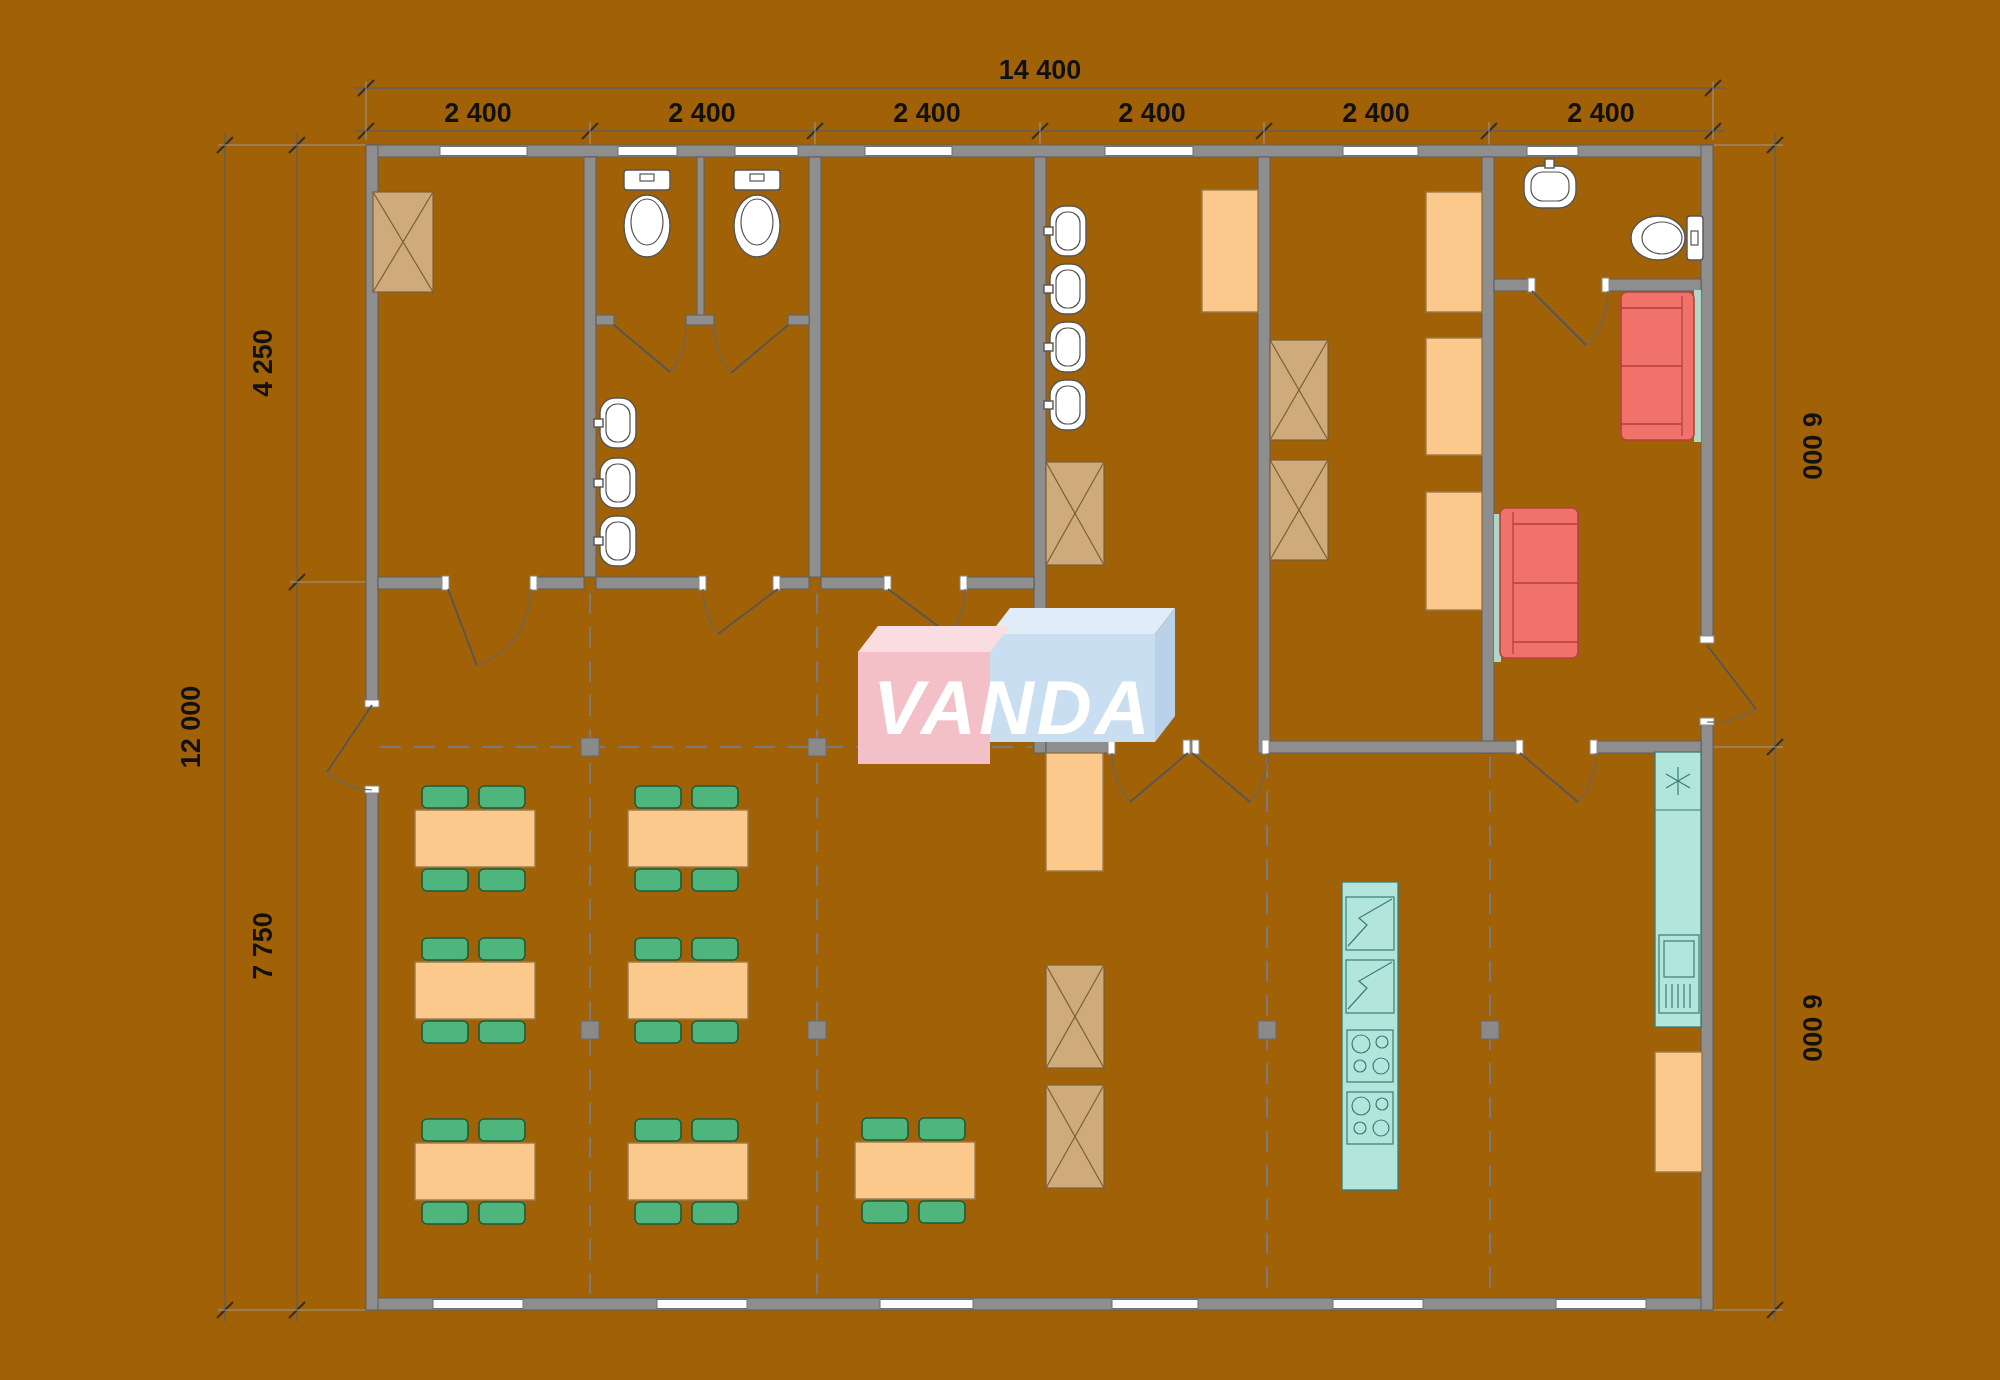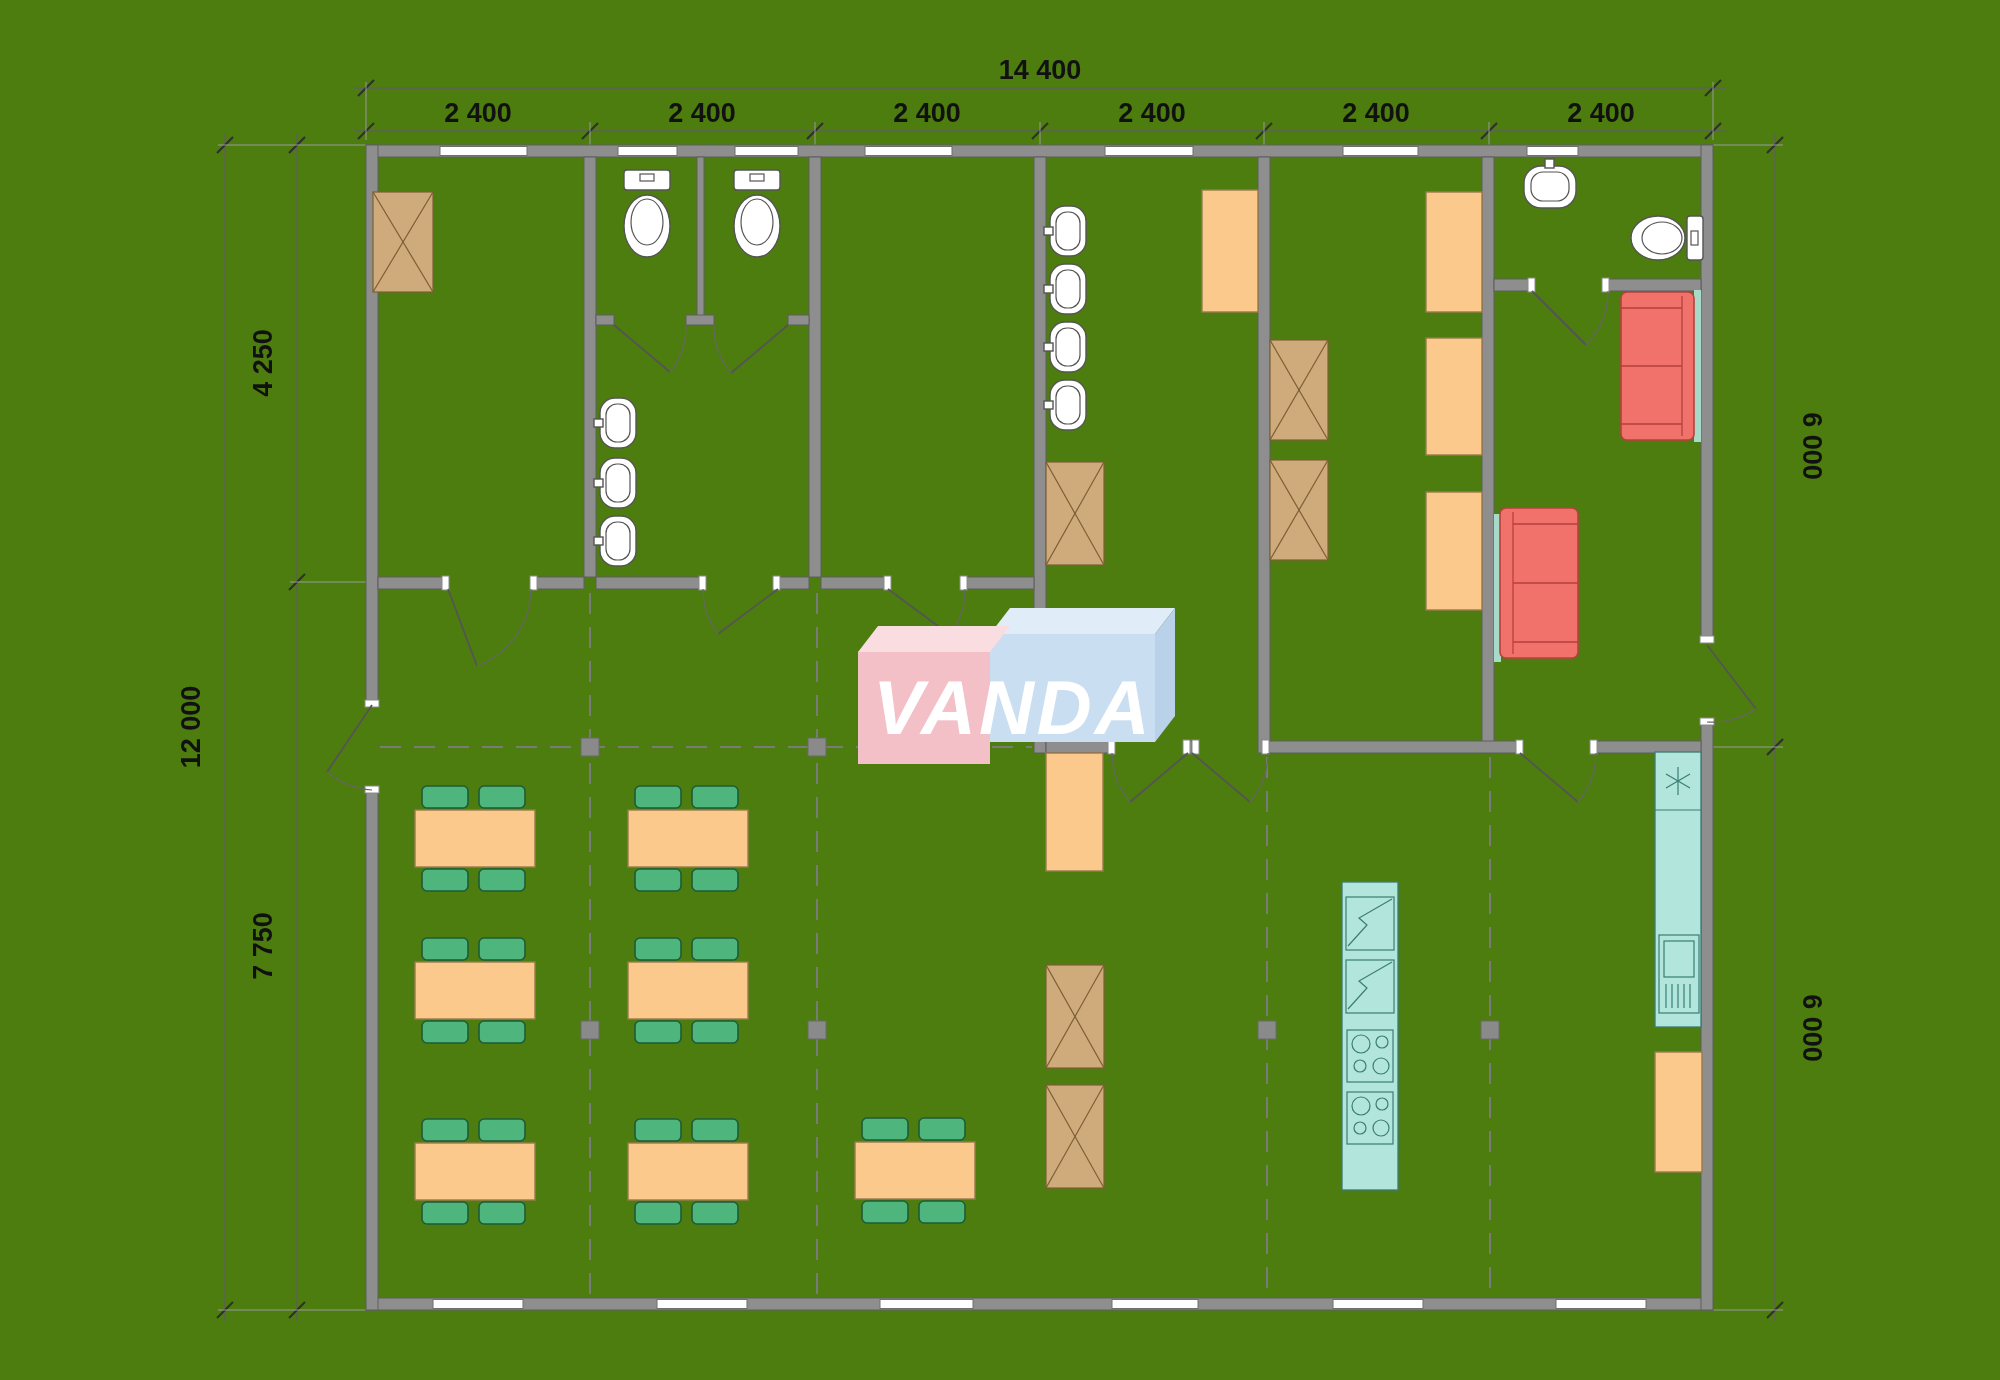--- a/index.html
+++ b/index.html
@@ -1,16 +1,16 @@
 <!DOCTYPE html>
 <html style="--wall: #8e8e8e; --wall-outline: #5f5f5f; --dash: #7a7a7a; --marker: #8a8a8a; --window: #ffffff; --dim-text: #111111; --table-orange: #fbc98c; --table-stroke: #9b7b4f; --chair-green: #4eb57d; --chair-stroke: #1d5c38; --wardrobe-tan: #cfab7c; --wardrobe-stroke: #7c5f36; --sofa-red: #f1716b; --sofa-stroke: #b5413c; --counter-teal: #b2e5dc; --counter-stroke: #3a7d74; --logo-pink: #f3c0c8; --logo-pink-top: #f9dde1; --logo-blue: #cadef1; --logo-blue-top: #e0ecf8; --logo-blue-side: #b9d2ea; --logo-text: #ffffff;"><head>
 <meta charset="utf-8">
 <style>
   html,body{margin:0;padding:0;background:#ffffff;}
-  .canvas{position:relative;width:2000px;height:1380px;background:#4d7c0f;overflow:hidden;
+  .canvas{position:relative;width:2000px;height:1380px;background:#a16207;overflow:hidden;
           font-family:"Liberation Sans",sans-serif;}
   svg text{font-family:"Liberation Sans",sans-serif;}
   .dimline{stroke:#606060;stroke-width:1.3;fill:none;}
   .ext{stroke:#9a9a9a;stroke-width:1;fill:none;}
   .tick{stroke:#2f2f2f;stroke-width:2.2;fill:none;}
   .dimtext{fill:var(--dim-text,#111);font-size:27px;font-weight:bold;}
   .wall{fill:var(--wall,#8e8e8e);stroke:var(--wall-outline,#5f5f5f);stroke-width:1;}
   .win{fill:var(--window,#fff);stroke:#6f6f6f;stroke-width:1;}
   .jamb{fill:#fff;stroke:#8a8a8a;stroke-width:1;}
   .leaf{stroke:#555;stroke-width:1.8;fill:none;}

